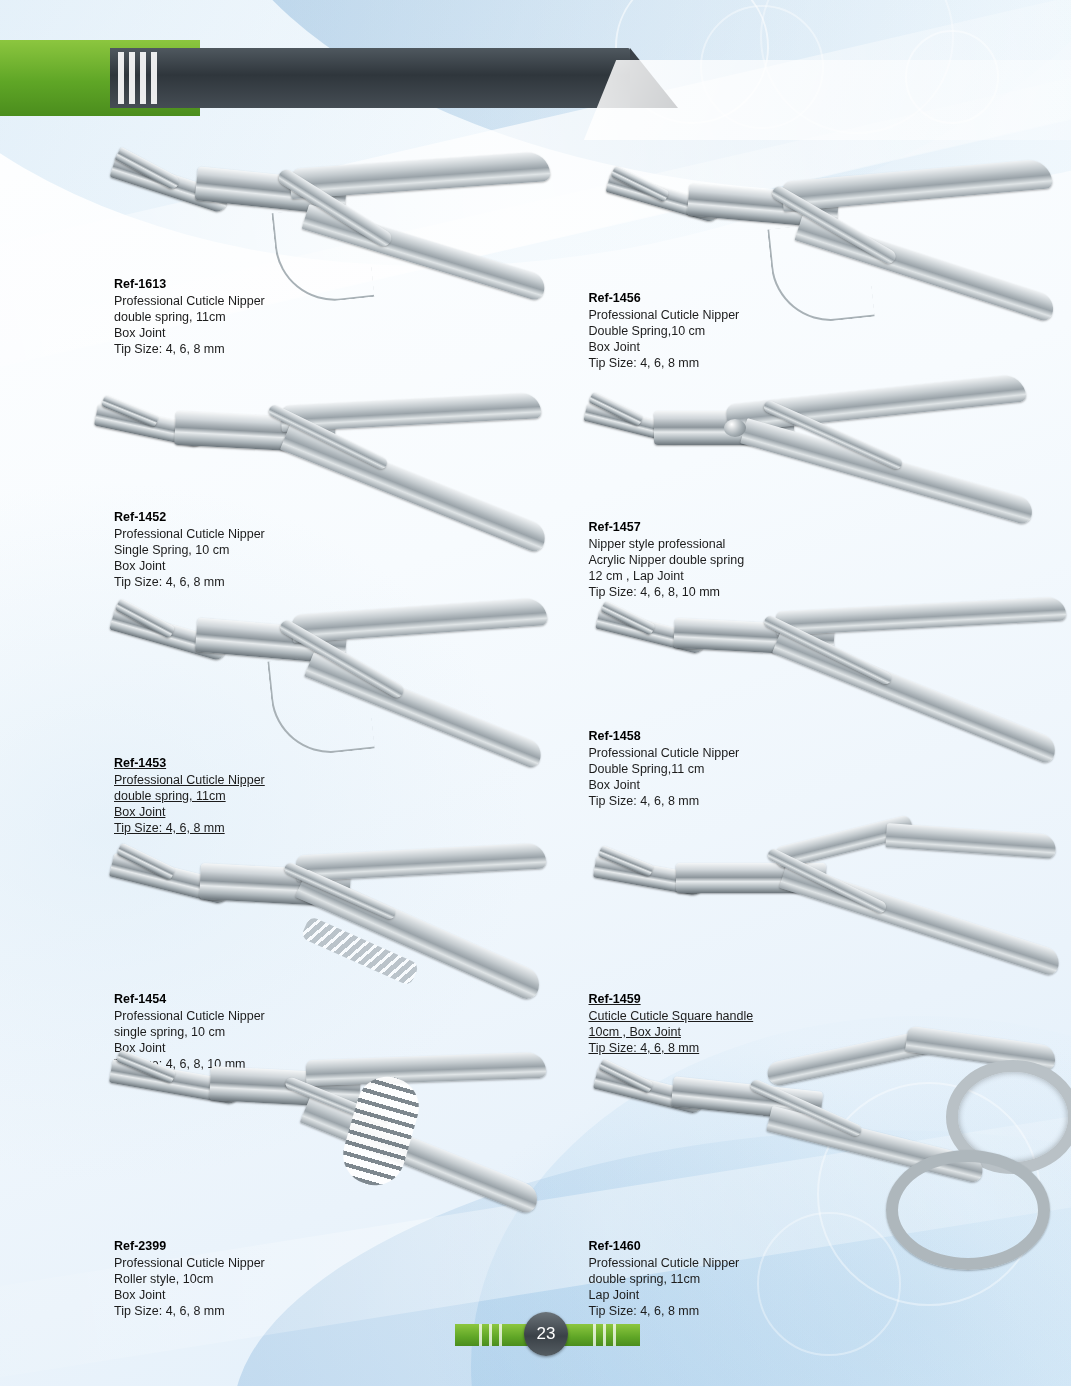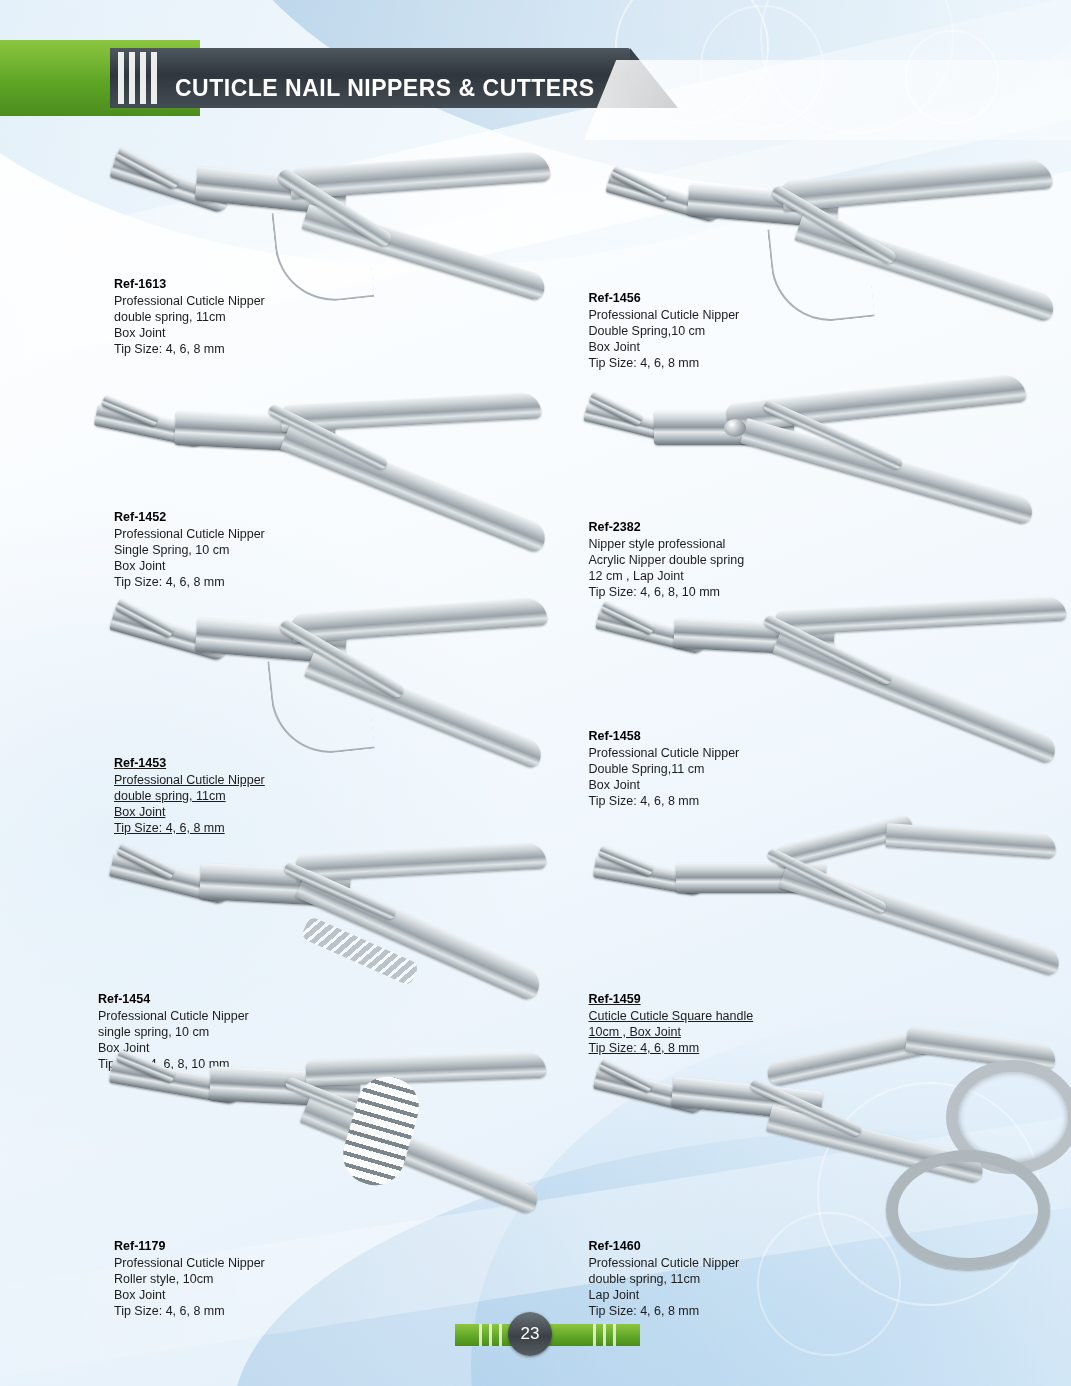--- a/index.html
+++ b/index.html
@@ -202,21 +202,21 @@
     width: 185px; height: 22px;
     background: linear-gradient(180deg, #8cc63f 0%, #5fa626 60%, #4b8d1d 100%);
   }
   .footer-bar .seg {
     position: absolute;
     top: 0; width: 3px; height: 22px;
     background: rgba(255,255,255,0.75);
   }
   .page-num {
     position: absolute;
-    left: 508px; bottom: -4px;
+    left: 524px; bottom: -4px;
     width: 44px; height: 44px;
     border-radius: 50%;
     background: linear-gradient(180deg, #6b7379 0%, #3a4147 55%, #555d63 100%);
     color: #fff;
     font-size: 17px;
     display: flex;
     align-items: center;
     justify-content: center;
     box-shadow: 0 1px 3px rgba(0,0,0,0.4);
   }
@@ -244,21 +244,20 @@
     <div class="header-green"></div>
     <div class="header-bar"></div>
     <div class="header-glow"></div>
   </div>
   <div class="header-ticks">
     <i></i>
       <i></i>
       <i></i>
       <i></i>
   </div>
-  <div class="header-title">CUTICLE NAIL NIPPERS &amp; CUTTERS</div>
 
   <div class="grid">
 
     <div class="row">
       <div class="cell">
         <div class="tool" style="left:100px; top:10px; width:440px; height:190px;">
           <div class="steel" style="position:absolute; left:10px; top:14px; width:120px; height:22px; transform:rotate(18deg); border-radius:3px 10px 10px 3px;"></div>
           <div class="steel" style="position:absolute; left:14px; top:2px; width:68px; height:14px; transform:rotate(28deg); border-radius:2px 8px 8px 2px;"></div>
           <div class="steel" style="position:absolute; left:96px; top:14px; width:150px; height:34px; transform:rotate(6deg); border-radius:4px;"></div>
           <div class="steel-soft" style="position:absolute; left:190px; top:0px; width:260px; height:30px; transform:rotate(-4deg); border-radius:60px 120px 40px 10px;"></div>
@@ -317,21 +316,21 @@
         <div class="tool" style="left:40px; top:6px; width:470px; height:200px;">
           <div class="steel" style="position:absolute; left:8px; top:34px; width:100px; height:18px; transform:rotate(14deg); border-radius:3px 8px 8px 3px;"></div>
           <div class="steel" style="position:absolute; left:12px; top:22px; width:56px; height:12px; transform:rotate(26deg);"></div>
           <div class="steel" style="position:absolute; left:78px; top:30px; width:140px; height:34px; transform:rotate(0deg); border-radius:4px;"></div>
           <div class="steel-soft" style="position:absolute; left:150px; top:8px; width:300px; height:28px; transform:rotate(-6deg); border-radius:60px 140px 40px 10px;"></div>
           <div class="steel-soft" style="position:absolute; left:162px; top:78px; width:300px; height:26px; transform:rotate(16deg); border-radius:10px 120px 70px 10px;"></div>
           <div class="steel-soft" style="position:absolute; left:182px; top:48px; width:150px; height:12px; transform:rotate(24deg); border-radius:6px;"></div>
           <div class="pin" style="position:absolute; left:148px; top:38px; width:22px; height:18px; border-radius:50%; background:radial-gradient(circle at 35% 30%, #ffffff, #a5aeb3 55%, #6f787e);"></div>
         </div>
         <div class="caption" style="left:53px; top:144px;">
-          <span class="ref">Ref-2382</span>
+          <span class="ref">Ref-1457</span>
           <span class="line">Nipper style professional</span>
           <span class="line">Acrylic Nipper double spring</span>
           <span class="line">12 cm , Lap Joint</span>
           <span class="line">Tip Size: 4, 6, 8, 10 mm</span>
         </div>
       </div>
     </div>
 
     <div class="row">
       <div class="cell">
@@ -375,21 +374,21 @@
       <div class="cell">
         <div class="tool" style="left:100px; top:18px; width:440px; height:200px;">
           <div class="steel" style="position:absolute; left:10px; top:24px; width:120px; height:24px; transform:rotate(14deg); border-radius:3px 10px 10px 3px;"></div>
           <div class="steel" style="position:absolute; left:16px; top:12px; width:60px; height:13px; transform:rotate(26deg);"></div>
           <div class="steel" style="position:absolute; left:100px; top:24px; width:150px; height:36px; transform:rotate(3deg); border-radius:4px;"></div>
           <div class="steel-soft" style="position:absolute; left:196px; top:6px; width:250px; height:26px; transform:rotate(-3deg); border-radius:50px 110px 40px 10px;"></div>
           <div class="steel-soft" style="position:absolute; left:190px; top:78px; width:260px; height:30px; transform:rotate(24deg); border-radius:10px 110px 70px 10px;"></div>
           <div class="steel-soft" style="position:absolute; left:180px; top:42px; width:120px; height:12px; transform:rotate(24deg); border-radius:6px;"></div>
           <div style="position:absolute; left:200px; top:96px; width:120px; height:24px; transform:rotate(24deg); background:repeating-linear-gradient(115deg, rgba(255,255,255,0.75) 0 3px, rgba(130,140,146,0.55) 3px 8px); border-radius:8px; opacity:0.85;"></div>
         </div>
-        <div class="caption" style="left:98px; top:166px;">
+        <div class="caption" style="left:114px; top:166px;">
           <span class="ref">Ref-1454</span>
           <span class="line">Professional Cuticle Nipper</span>
           <span class="line">single spring, 10 cm</span>
           <span class="line">Box Joint</span>
           <span class="line">Tip Size: 4, 6, 8, 10 mm</span>
         </div>
       </div>
       <div class="cell">
         <div class="tool" style="left:50px; top:4px; width:470px; height:210px;">
           <div class="steel" style="position:absolute; left:8px; top:36px; width:110px; height:22px; transform:rotate(10deg); border-radius:3px 10px 10px 3px;"></div>
@@ -414,21 +413,21 @@
         <div class="tool" style="left:100px; top:6px; width:450px; height:210px;">
           <div class="steel" style="position:absolute; left:10px; top:14px; width:130px; height:24px; transform:rotate(10deg); border-radius:3px 10px 10px 3px;"></div>
           <div class="steel" style="position:absolute; left:16px; top:4px; width:60px; height:13px; transform:rotate(22deg);"></div>
           <div class="steel" style="position:absolute; left:110px; top:14px; width:150px; height:34px; transform:rotate(3deg); border-radius:4px;"></div>
           <div class="steel-soft" style="position:absolute; left:206px; top:0px; width:240px; height:26px; transform:rotate(-2deg); border-radius:40px 110px 40px 10px;"></div>
           <div class="steel-soft" style="position:absolute; left:196px; top:86px; width:250px; height:28px; transform:rotate(22deg); border-radius:10px 110px 70px 10px;"></div>
           <div class="steel-soft" style="position:absolute; left:182px; top:40px; width:110px; height:12px; transform:rotate(22deg); border-radius:6px;"></div>
           <div style="position:absolute; left:250px; top:20px; width:62px; height:110px; transform:rotate(16deg); background:repeating-linear-gradient(0deg, rgba(120,130,137,0.95) 0 4px, rgba(255,255,255,0.9) 4px 11px); border-radius:30px;"></div>
         </div>
         <div class="caption" style="left:114px; top:188px;">
-          <span class="ref">Ref-1179</span>
+          <span class="ref">Ref-2399</span>
           <span class="line">Professional Cuticle Nipper</span>
           <span class="line">Roller style, 10cm</span>
           <span class="line">Box Joint</span>
           <span class="line">Tip Size: 4, 6, 8 mm</span>
         </div>
       </div>
       <div class="cell">
         <div class="tool" style="left:50px; top:-10px; width:470px; height:240px;">
           <div class="steel" style="position:absolute; left:8px; top:40px; width:110px; height:22px; transform:rotate(14deg); border-radius:3px 10px 10px 3px;"></div>
           <div class="steel" style="position:absolute; left:12px; top:30px; width:56px; height:12px; transform:rotate(26deg);"></div>

